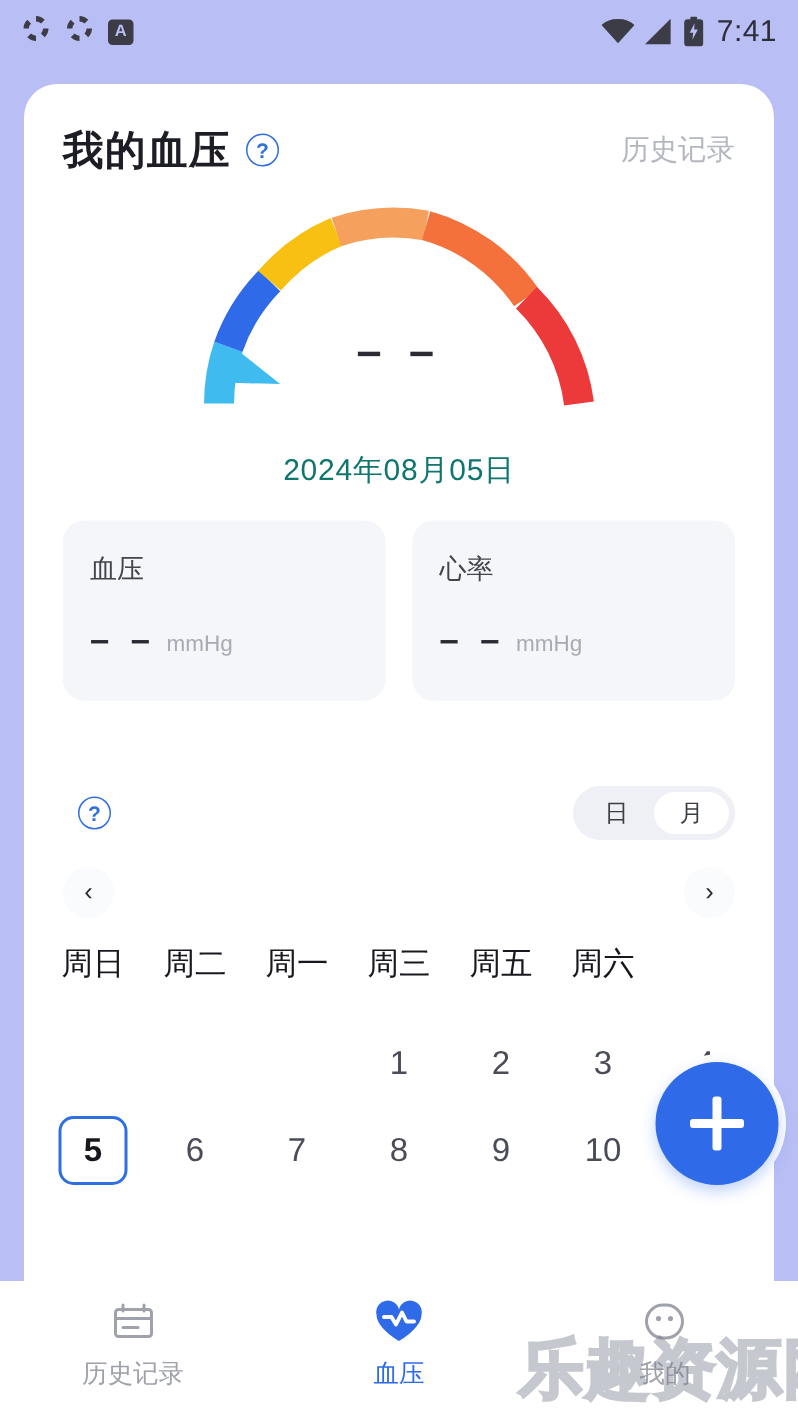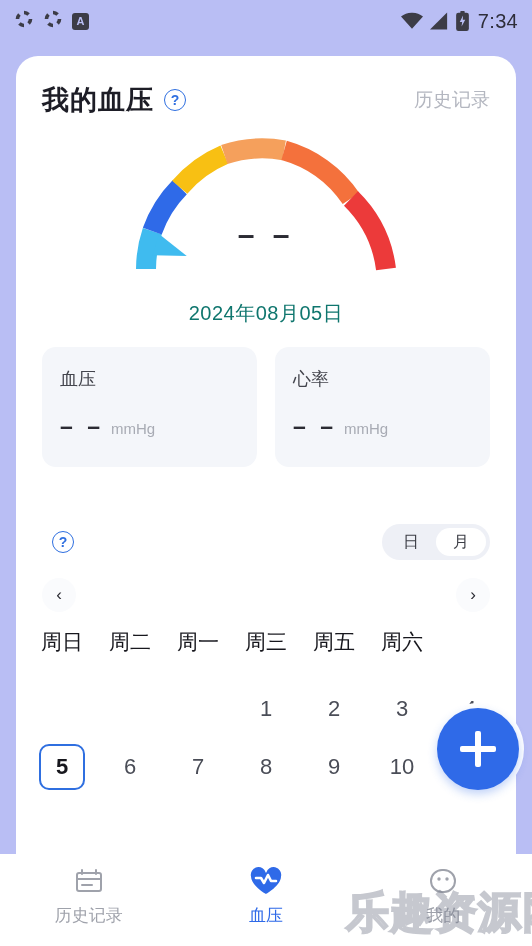--- a/index.html
+++ b/index.html
@@ -229,21 +229,21 @@
             <path fill="#3c3c46" d="M18 0v18H0z"></path>
           </svg>
       </span>
       <span class="sb-bat">
         <svg width="13" height="20" viewBox="0 0 14 22">
             <rect x="0" y="2" width="14" height="20" rx="2.5" fill="#3c3c46"></rect>
             <rect x="4.5" y="0" width="5" height="2.5" rx="1" fill="#3c3c46"></rect>
             <path fill="#b9bef4" d="M7.6 5 4 12h2.6l-.6 5 4-7.4H7.3z"></path>
           </svg>
       </span>
-      <span class="sb-time">7:34</span>
+      <span class="sb-time">7:41</span>
     </div>
   </div>
 
   <div class="card" id="card-bp">
     <div class="card-head">
       <span class="card-title">我的血压</span>
       <span class="help-icon">?</span>
       <span class="head-action">历史记录</span>
     </div>
 

